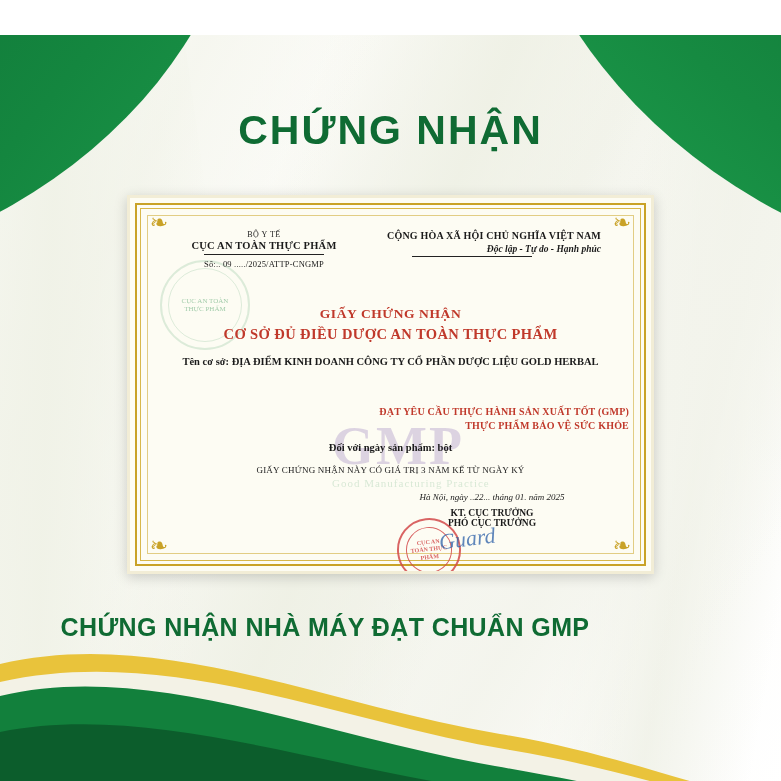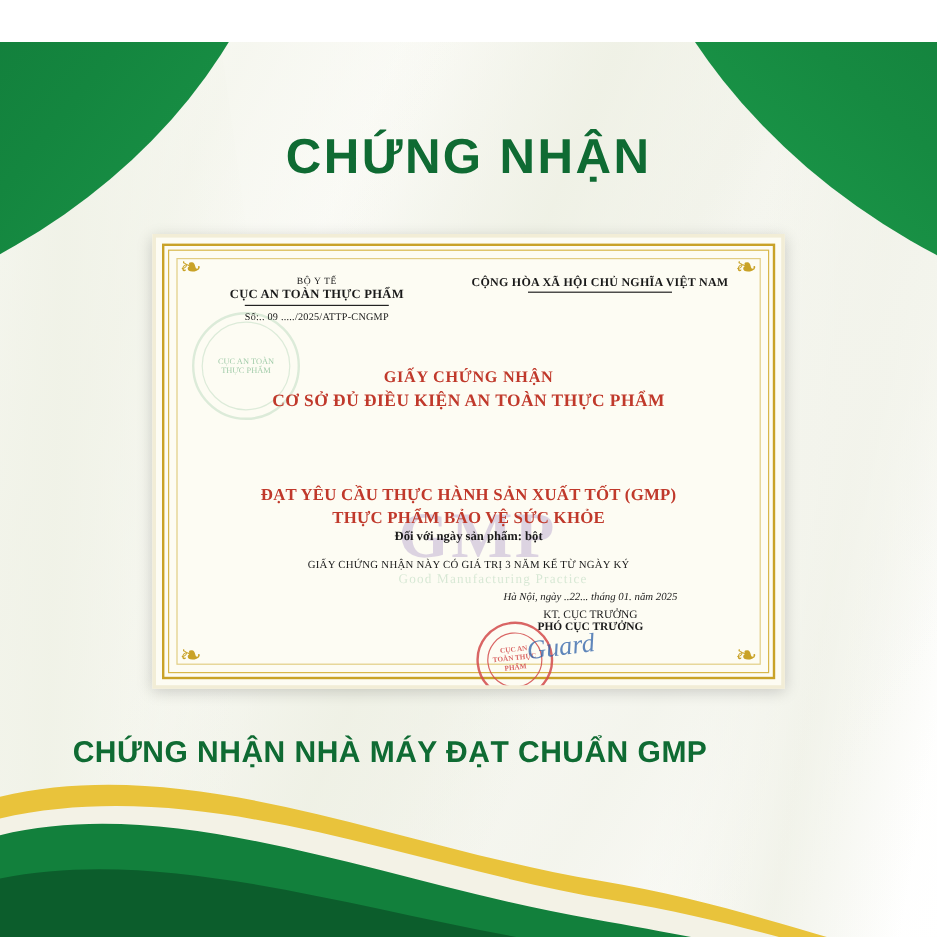--- a/index.html
+++ b/index.html
@@ -203,23 +203,23 @@
     height: 1px;
     background: #222;
     margin: 3px auto 4px auto;
   }
   .hdr-left .l3 {
     font-size: 8.5px;
     letter-spacing: 0.2px;
   }
   .hdr-right {
     position: absolute;
-    right: 0; top: 4px;
+    right: 28px; top: 4px;
     width: 258px;
-    text-align: center;
+    text-align: right;
   }
   .hdr-right .r1 {
     font-size: 10px;
     font-weight: bold;
     letter-spacing: 0.2px;
   }
   .hdr-right .r2 {
     font-size: 9.5px;
     font-weight: bold;
     font-style: italic;
@@ -260,23 +260,23 @@
   }
   .line-row b { font-weight: bold; }
 
   .r-name { top: 136px; }
   .r-addr { top: 155px; }
 
   .req {
     position: absolute;
     left: 0; top: 186px;
     width: 100%;
-    text-align: center;
+    text-align: right;
     color: #c0392b;
-    font-size: 14px;
+    font-size: 10px;
     font-weight: bold;
     letter-spacing: 0.2px;
   }
   .req .q2 { margin-top: 3px; }
 
   .r-form { top: 222px; font-size: 10.5px; }
   .r-valid { top: 245px; font-size: 9px; letter-spacing: 0.2px; }
 
   .sign-block {
     position: absolute;
@@ -285,21 +285,21 @@
     width: 210px;
     text-align: center;
     font-size: 9px;
   }
   .sign-block .date {
     font-style: italic;
     font-size: 9px;
   }
   .sign-block .kt {
     margin-top: 6px;
-    font-weight: normal;
+    font-weight: bold;
     font-size: 9.5px;
     text-align: center;
   }
   .sign-block .pho {
     font-weight: bold;
     font-size: 9.5px;
   }
 
   .stamp {
     position: absolute;
@@ -419,29 +419,34 @@
 
       <div class="hdr">
         <div class="hdr-left">
           <div class="l1">BỘ Y TẾ</div>
           <div class="l2">CỤC AN TOÀN THỰC PHẨM</div>
           <div class="rule"></div>
           <div class="l3">Số:.. 09 ...../2025/ATTP-CNGMP</div>
         </div>
         <div class="hdr-right">
           <div class="r1">CỘNG HÒA XÃ HỘI CHỦ NGHĨA VIỆT NAM</div>
+          <div class="r2">Độc lập - Tự do - Hạnh phúc</div>
           <div class="rule"></div>
         </div>
       </div>
 
       <div class="main-title">
         <div class="t1">GIẤY CHỨNG NHẬN</div>
-        <div class="t2">CƠ SỞ ĐỦ ĐIỀU KIỆN AN TOÀN THỰC PHẨM</div>
-      </div>
-
+        <div class="t2">CƠ SỞ ĐỦ ĐIỀU DƯỢC AN TOÀN THỰC PHẨM</div>
+      </div>
+
+      <div class="line-row r-name">
+        <b>Tên cơ sở:</b>
+        <b>ĐỊA ĐIỂM KINH DOANH CÔNG TY CỔ PHẦN DƯỢC LIỆU GOLD HERBAL</b>
+      </div>
 
       <div class="req">
         <div class="q1">ĐẠT YÊU CẦU THỰC HÀNH SẢN XUẤT TỐT (GMP)</div>
         <div class="q2">THỰC PHẨM BẢO VỆ SỨC KHỎE</div>
       </div>
 
       <div class="line-row r-form">
         <b>Đối với ngày sản phẩm:</b>
         <b>bột</b>
       </div>

